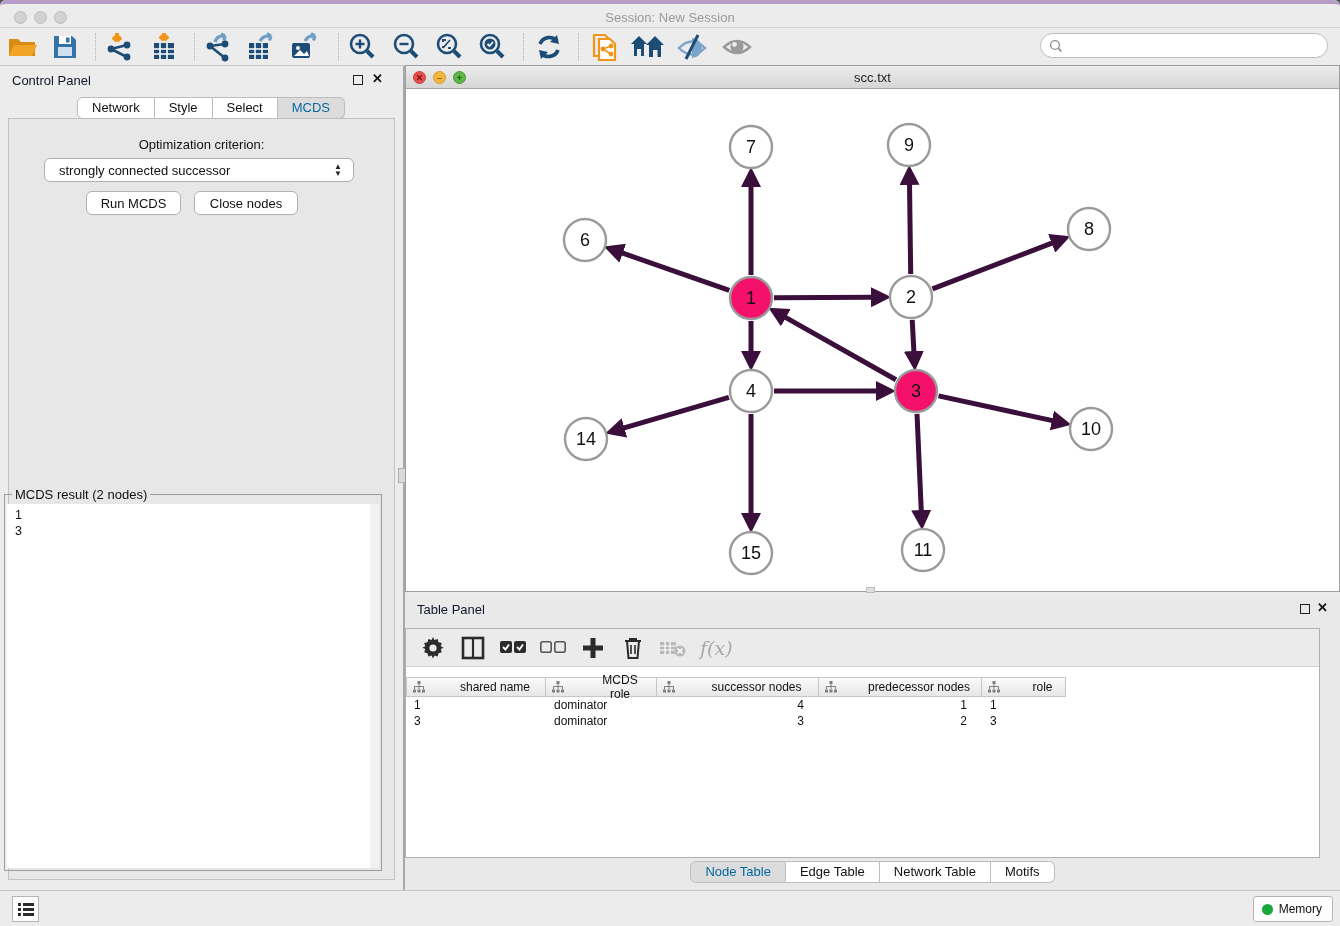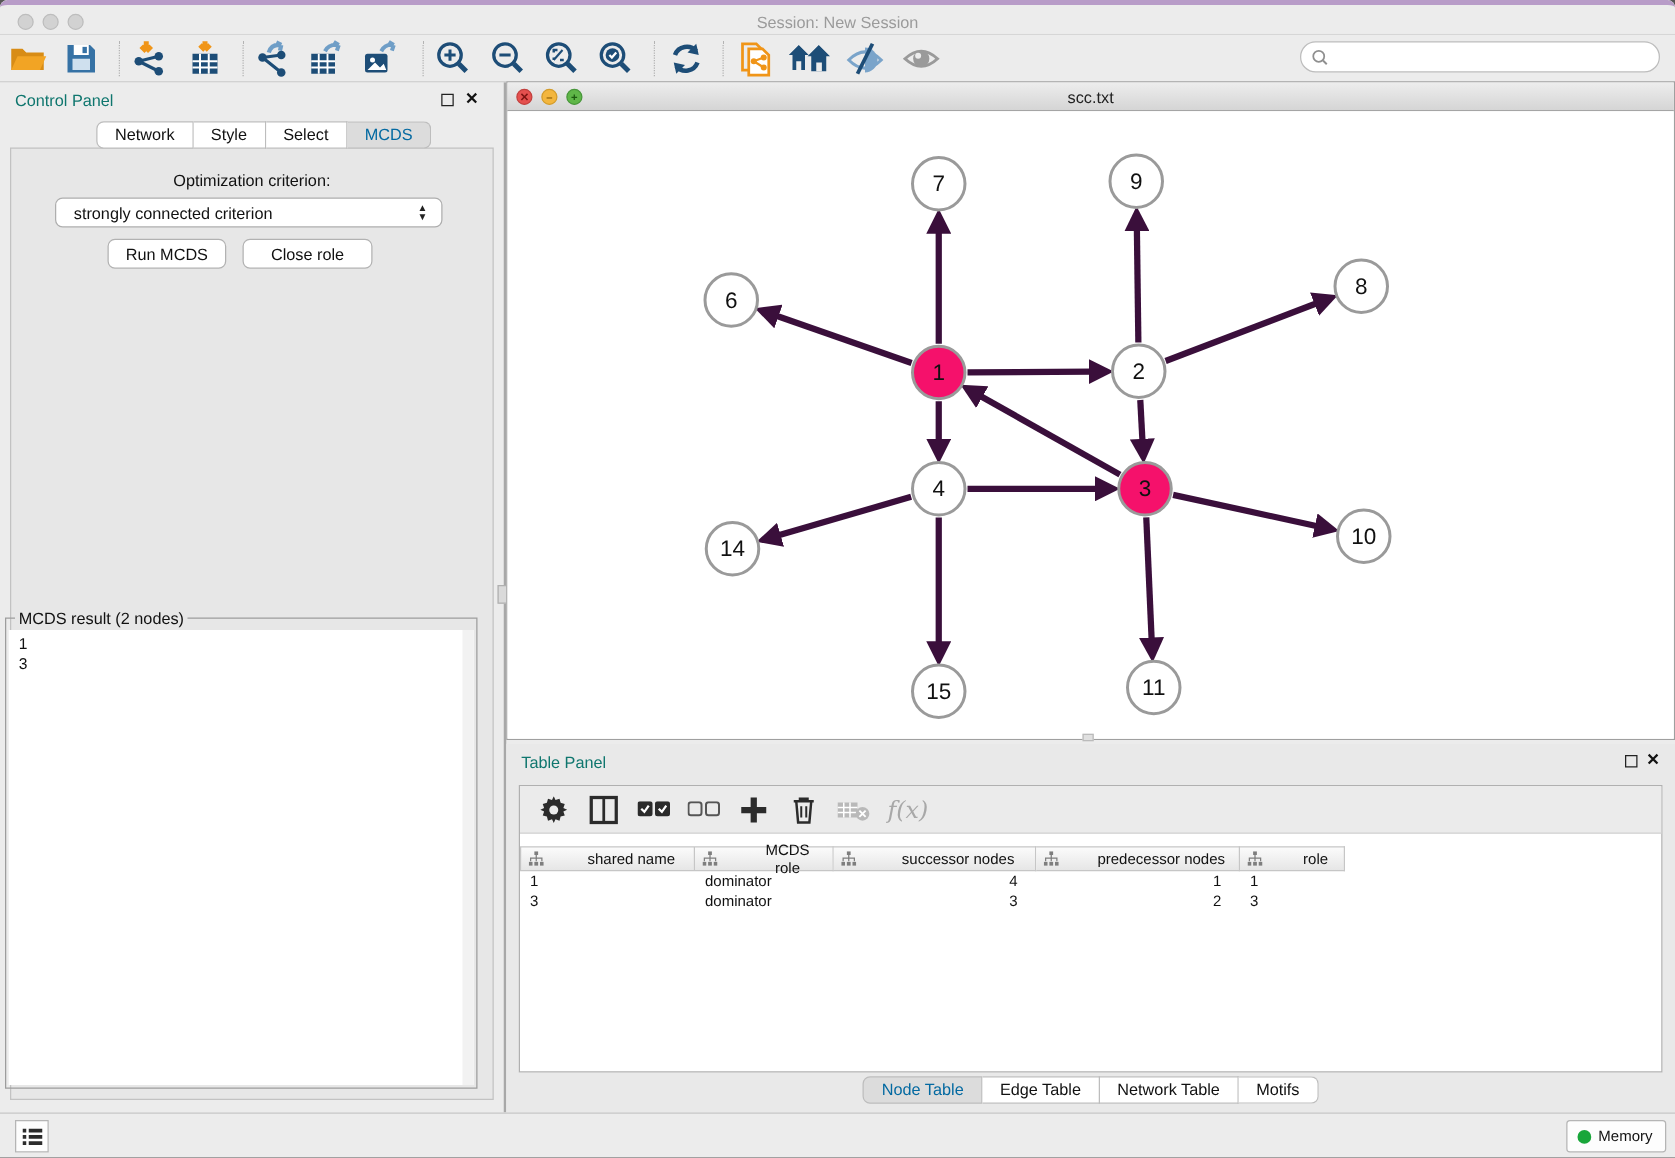--- a/index.html
+++ b/index.html
@@ -27,21 +27,21 @@
   .tdiv { position:absolute; top:5px; height:28px; width:0;
     border-left:1px dotted #b3b3b3; }
   .searchbox { position:absolute; right:12px; top:5px; width:288px; height:25px;
     background:#fff; border:1px solid #bdbdbd; border-radius:13px;
     display:flex; align-items:center; padding-left:8px; }
   .searchbox input { border:none; outline:none; flex:1; font-size:12px;
     background:transparent; font-family:"Liberation Sans",sans-serif; }
   
   .cpanel { position:absolute; left:0; top:66px; width:403px; height:824px; background:#ececec; }
   .panel-head { position:absolute; left:0; top:0; width:100%; height:30px; }
-  .panel-head .ptitle { position:absolute; left:12px; top:7px; font-size:13px; color:#0f766e; }
+  .panel-head .ptitle { position:absolute; left:12px; top:7px; font-size:13px; color:#0f172a; }
   .float-ic { position:absolute; top:9px; width:10px; height:10px; border:1.6px solid #222; }
   .close-ic { position:absolute; top:5px; font-size:13px; font-weight:bold; color:#111; }
   .cp-float{ right:40px; } .cp-close{ right:20px; }
   .cp-body { position:absolute; left:8px; top:52px; width:387px; height:762px;
     background:#e7e7e7; border:1px solid #c2c2c2; }
   .seg-tabs { position:absolute; display:flex; z-index:3; }
   .seg { height:22px; line-height:20px; padding:0 14px; font-size:13px; text-align:center;
     background:#fff; border:1px solid #bdbdbd; border-left:none; color:#111; cursor:default; }
   .seg:first-child { border-left:1px solid #bdbdbd; border-radius:6px 0 0 6px; }
   .seg:last-child { border-radius:0 6px 6px 0; }
@@ -83,21 +83,21 @@
   .wl-min { left:27px; background:#f3b63e; border:1px solid #d39c2b; color:#8a5d05; }
   .wl-max { left:47px; background:#5fb648; border:1px solid #48963a; color:#1c5a10; }
   .net-title { position:absolute; left:0; right:0; top:4px; text-align:center;
     font-size:13px; color:#222; }
   .net-canvas { position:absolute; left:0; top:23px; width:933px; height:502px; background:#fff; }
   .net-handle { position:absolute; left:460px; bottom:-2px; width:9px; height:6px;
     background:#e0e0e0; border:1px solid #bbb; }
   
   .tpanel { position:absolute; left:405px; top:595px; width:935px; height:295px; background:#e9e9e9; }
   .tp-float{ right:30px; } .tp-close{ right:12px; }
-  .tp-box { position:absolute; left:10px; top:33px; width:1320px; right:8px;
+  .tp-box { position:absolute; left:0; top:33px; width:1320px; right:8px;
     width:calc(100% - 20px); height:230px; background:#fff; border:1px solid #b0b0b0; }
   .tp-toolbar { position:absolute; left:0; top:0; width:100%; height:38px;
     background:#ebebeb; border-bottom:1px solid #d2d2d2;
     display:flex; align-items:center; gap:14px; padding-left:14px; }
   .tp-ic { width:26px; height:26px; display:flex; align-items:center; justify-content:center; }
   .fx { font-family:"DejaVu Serif", serif; font-style:italic; font-size:19px; color:#a8a8a8; }
   .thead { position:absolute; left:0; top:48px; height:20px; display:flex; }
   .th { height:20px; background:linear-gradient(#fbfbfb,#e6e6e6);
     border-right:1px solid #c6c6c6; border-top:1px solid #c6c6c6; border-bottom:1px solid #c6c6c6;
     display:flex; align-items:center; font-size:12px; color:#111; position:relative;gap:30px; }
@@ -279,28 +279,28 @@
     </div>
     <div class="cp-body"></div>
     <div class="seg-tabs cp-tabs" id="cp-tabs">
         <div class="seg">Network</div>
         <div class="seg">Style</div>
         <div class="seg">Select</div>
         <div class="seg sel">MCDS</div>
       </div>
     <div class="opt-label">Optimization criterion:</div>
     <div class="dropdown">
-      <span>strongly connected criterion</span>
+      <span>strongly connected successor</span>
       <span class="dd-stepper">
           <span>▲</span>
           <span>▼</span>
         </span>
     </div>
     <button class="cp-btn run-btn">Run MCDS</button>
-    <button class="cp-btn closep-btn">Close role</button>
+    <button class="cp-btn closep-btn">Close nodes</button>
     <div class="fieldset">
       <span class="fieldset-legend">MCDS result (2 nodes)</span>
       <div class="result-area" id="result-area">1
 3</div>
       <div class="result-scroll"></div>
     </div>
   </div>
 
   <div class="vsplit"></div>
   <div class="vsplit-handle"></div>

